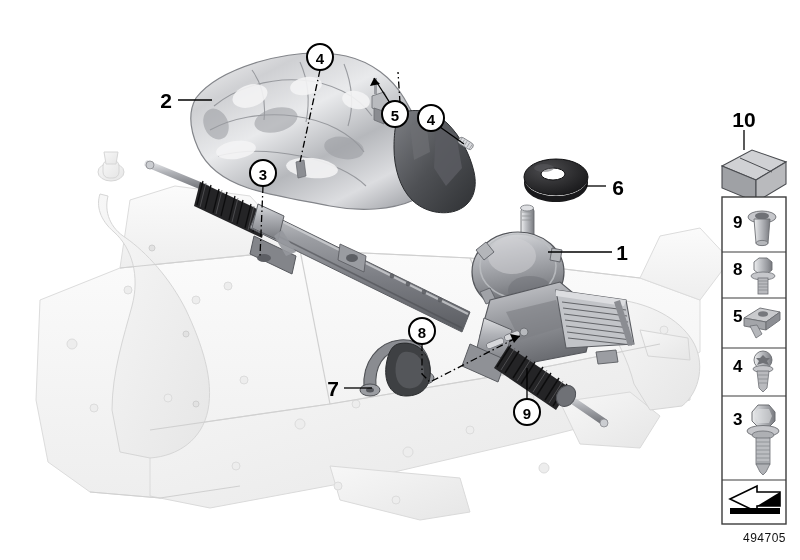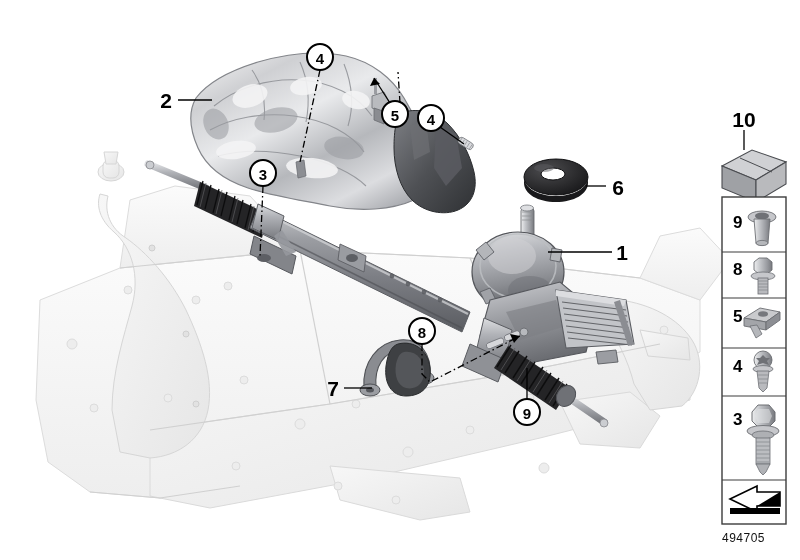--- a/index.html
+++ b/index.html
@@ -1,21 +1,21 @@
 <!DOCTYPE html>
 <html><head>
 <meta charset="utf-8">
 <style>
   html,body{margin:0;padding:0;background:#ffffff;}
   body{width:800px;height:560px;overflow:hidden;
        font-family:"Liberation Sans", sans-serif;color:#000;}
   #sheet{position:relative;width:800px;height:560px;background:#fff;}
   svg.layer{position:absolute;left:0;top:0;width:800px;height:560px;}
   .cal{font-family:"Liberation Sans", sans-serif;font-weight:bold;}
-  .docno{position:absolute;left:722px;top:531px;width:64px;text-align:left;
+  .docno{position:absolute;left:722px;top:531px;width:64px;text-align:right;
          font-size:12px;letter-spacing:.5px;color:#111;}
 </style>
 </head>
 <body>
 
 <div id="sheet">
 
   <svg class="layer" viewBox="0 0 800 560">
     <defs>
       <linearGradient id="ghostG" x1="0" y1="0" x2="0" y2="1">

